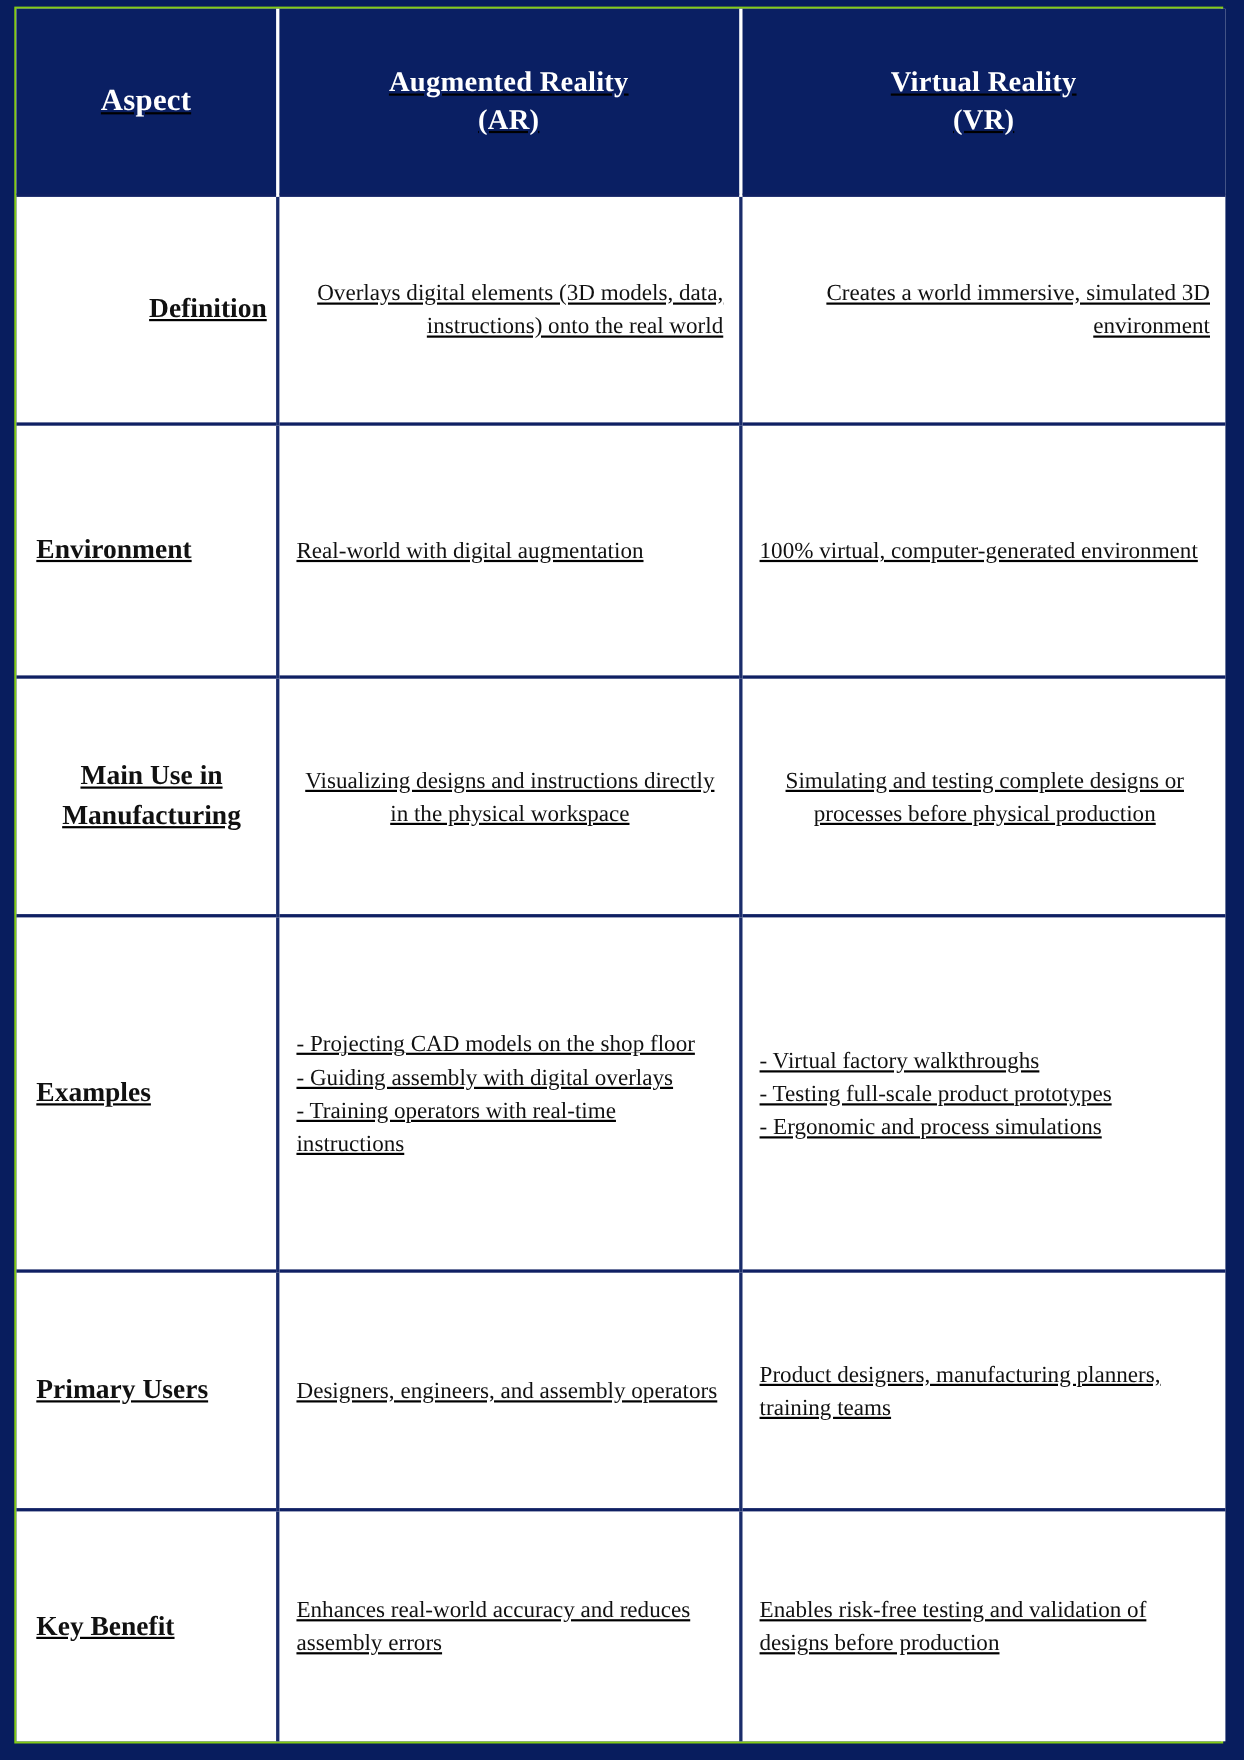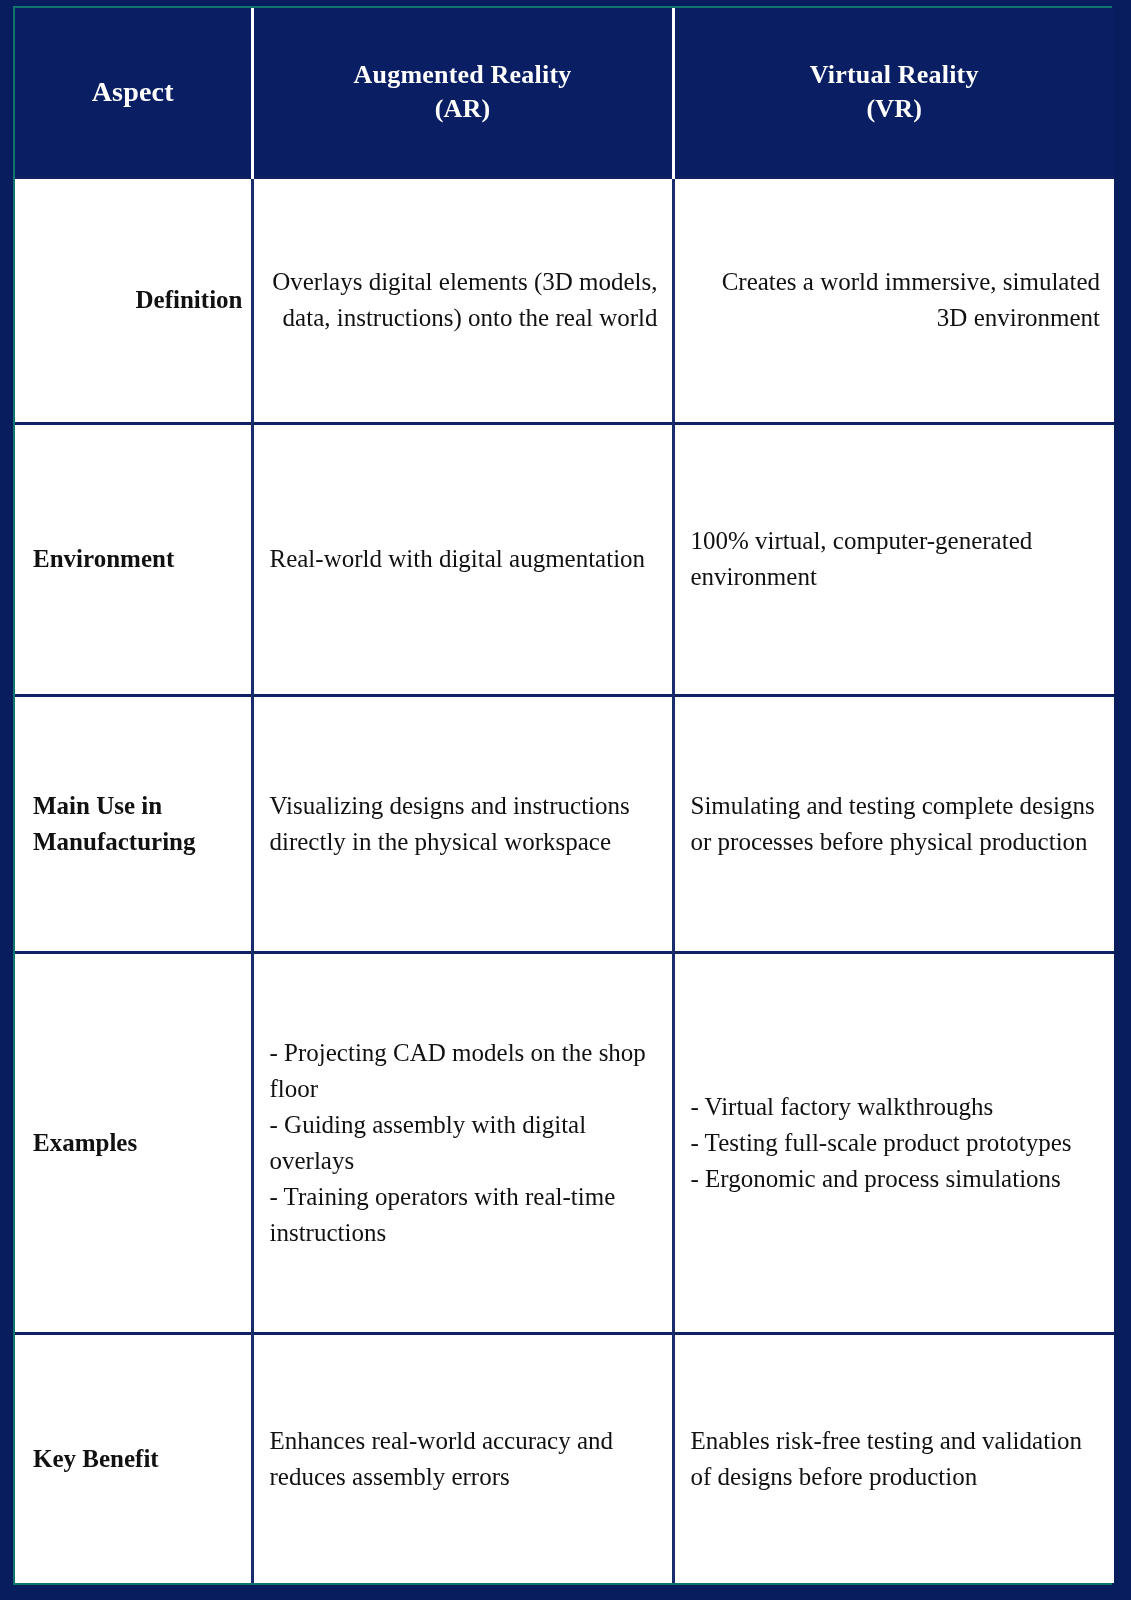--- a/index.html
+++ b/index.html
@@ -21,21 +21,22 @@
     width: 1131px;
     height: 1600px;
     background: #081d5e;
     padding: 6px 19px 15px 13px;
   }
   .table-inner {
     box-sizing: border-box;
     width: 100%;
     height: 100%;
     background: #ffffff;
-    border: 2px solid #0f766e;
+    border: 2px solid #84cc16;
+    text-decoration: underline;
   }
 
   table.comparison {
     width: 100%;
     height: 100%;
     border-collapse: collapse;
     table-layout: fixed;
     background: #ffffff;
   }
 
@@ -64,21 +65,21 @@
 
   
   tbody tr {
     border-top: 3px solid #0f2063;
   }
   tbody td {
     vertical-align: middle;
     border-right: 3px solid #1a2c6b;
     padding: 10px 14px 10px 16px;
     color: #111111;
-    font-size: 25px;
+    font-size: 21px;
     line-height: 1.44;
   }
   tbody td:last-child {
     border-right: none;
   }
   tbody td.aspect-cell {
     font-weight: bold;
     font-size: 25px;
     padding-left: 18px;
     padding-right: 8px;
@@ -94,21 +95,21 @@
   }
 
   
   col.c-aspect { width: 237px; }
   col.c-ar     { width: 421px; }
   col.c-vr     { width: 441px; }
 
   
   tr.r-0 { height: 158px; text-align: right; }
   tr.r-1 { height: 175px; }
-  tr.r-2 { height: 165px; }
+  tr.r-2 { height: 165px; text-align: center; }
   tr.r-3 { height: 245px; }
   tr.r-4 { height: 165px; }
   tr.r-5 { height: 160px; }
   tr.r-6 { height: 165px; }
   tr.r-7 { height: 177px; }
 </style>
 </head>
 <body>
 
 <div class="table-frame">
@@ -181,20 +182,31 @@
 - Guiding assembly with digital overlays
 - Training operators with real-time instructions</span>
           </td>
           <td class="text-cell">
             <span class="cell-text">- Virtual factory walkthroughs
 - Testing full-scale product prototypes
 - Ergonomic and process simulations</span>
           </td>
         </tr>
 
+        <tr class="r-4">
+          <td class="aspect-cell">
+            <span class="cell-text">Primary Users</span>
+          </td>
+          <td class="text-cell">
+            <span class="cell-text">Designers, engineers, and assembly operators</span>
+          </td>
+          <td class="text-cell">
+            <span class="cell-text">Product designers, manufacturing planners, training teams</span>
+          </td>
+        </tr>
 
         <tr class="r-5">
           <td class="aspect-cell">
             <span class="cell-text">Key Benefit</span>
           </td>
           <td class="text-cell">
             <span class="cell-text">Enhances real-world accuracy and reduces assembly errors</span>
           </td>
           <td class="text-cell">
             <span class="cell-text">Enables risk-free testing and validation of designs before production</span>

